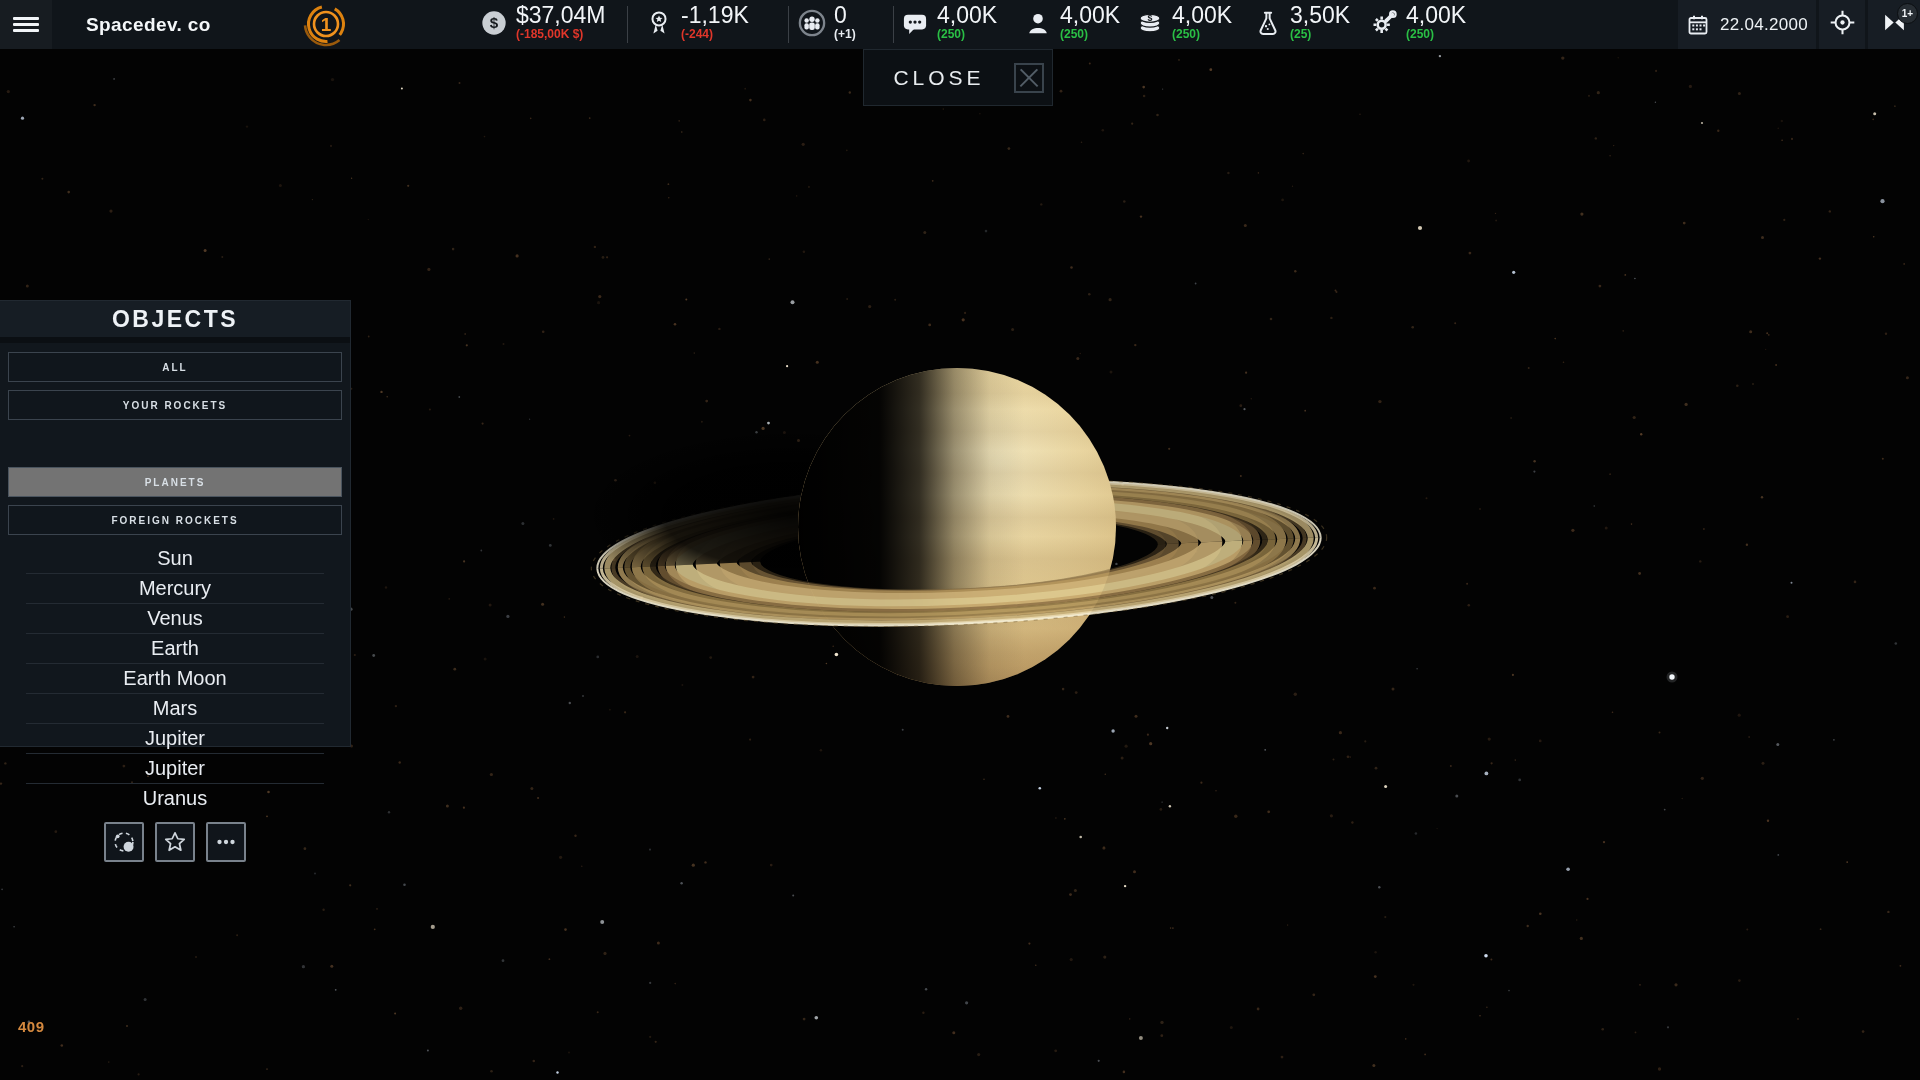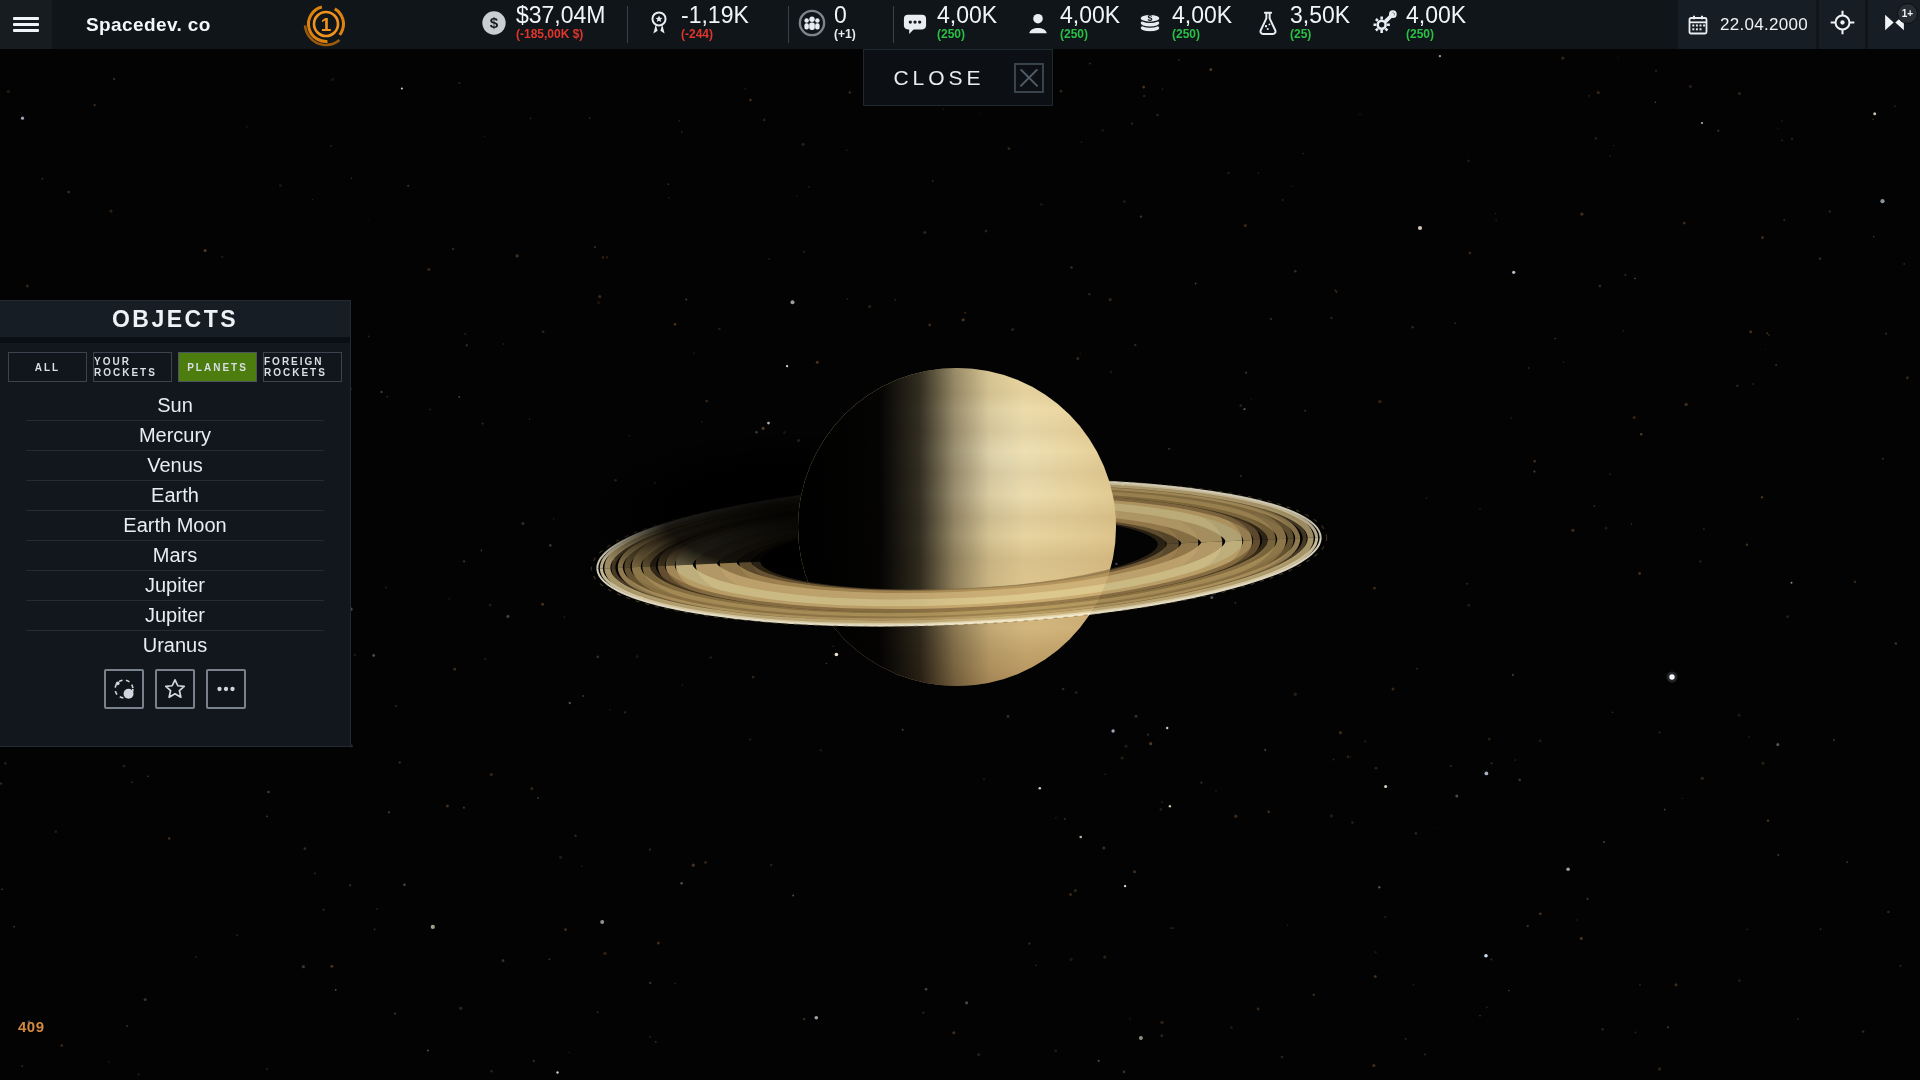--- a/index.html
+++ b/index.html
@@ -52,25 +52,25 @@
            background:#525d67;}
   #close-x:before{transform:translate(-50%,-50%) rotate(45deg);}
   #close-x:after{transform:translate(-50%,-50%) rotate(-45deg);}
 
   
   #objects-panel{position:absolute;left:0;top:300px;width:351px;height:447px;background:#11171d;
                  border:1px solid #212931;border-left:none;box-sizing:border-box;z-index:20;}
   #objects-header{height:36px;background:#161d24;border-bottom:6px solid #0b0f13;
                   display:flex;align-items:center;justify-content:center;}
   #objects-title{font-size:23px;font-weight:bold;letter-spacing:2.5px;color:#eef2f6;}
-  #filters{display:grid;grid-template-columns:1fr 1fr 1fr 1fr;gap:8px 6px;padding:9px 8px 4px 8px;}
+  #filters{display:grid;grid-template-columns:1fr;gap:8px 6px;padding:9px 8px 4px 8px;}
   .filter-btn{height:30px;background:#10161c;border:1px solid #3b444e;color:#d8dfe5;
               font-size:10px;font-weight:bold;letter-spacing:2px;display:flex;align-items:center;
               justify-content:center;cursor:pointer;box-sizing:border-box;}
-  .filter-btn.active{background:#4d7c0f;border-color:#4a545e;}
+  .filter-btn.active{background:#737373;border-color:#4a545e;margin-top:39px;}
   #object-list{margin-top:5px;}
   .obj-row{height:29px;display:flex;align-items:center;justify-content:center;font-size:20px;
            color:#e9edf2;cursor:pointer;}
   .row-sep{height:1px;background:#242b33;margin:0 26px;}
   #tools-row{margin-top:9px;display:flex;justify-content:center;gap:11px;}
   .tool-btn{width:40px;height:40px;background:#10151b;border:2px solid #79828c;border-radius:2px;
             display:flex;align-items:center;justify-content:center;cursor:pointer;box-sizing:border-box;}
 
   
   #footer-number{position:absolute;left:18px;top:1018px;font-size:15px;font-weight:bold;

